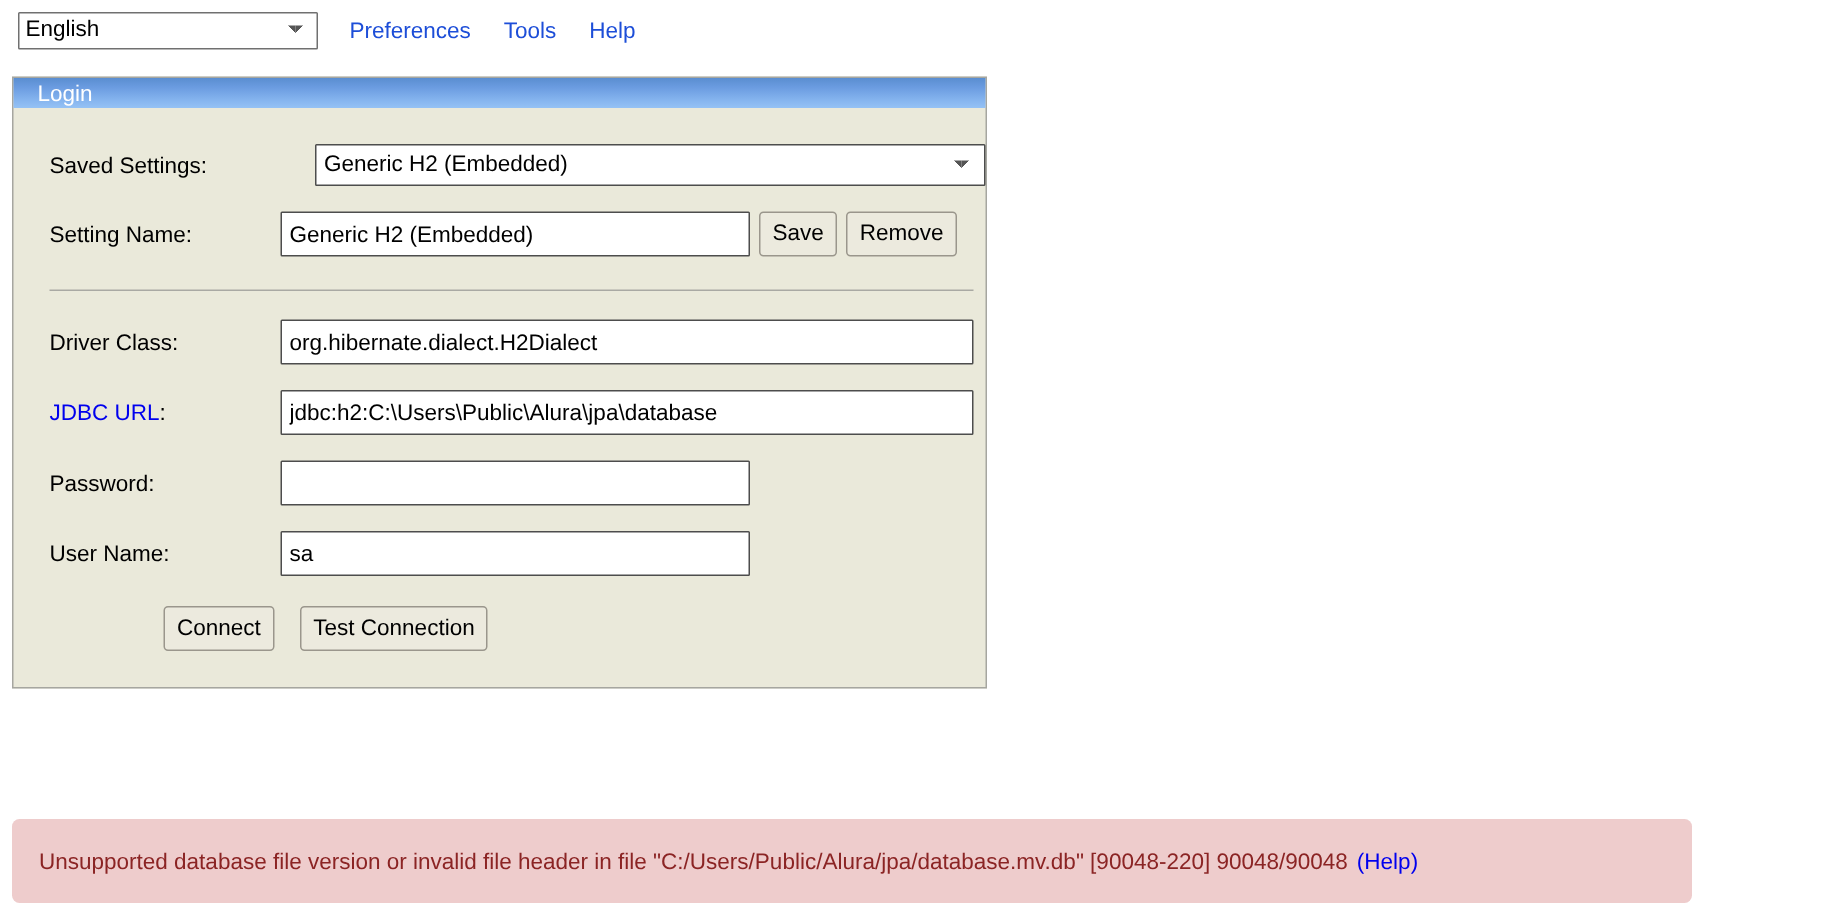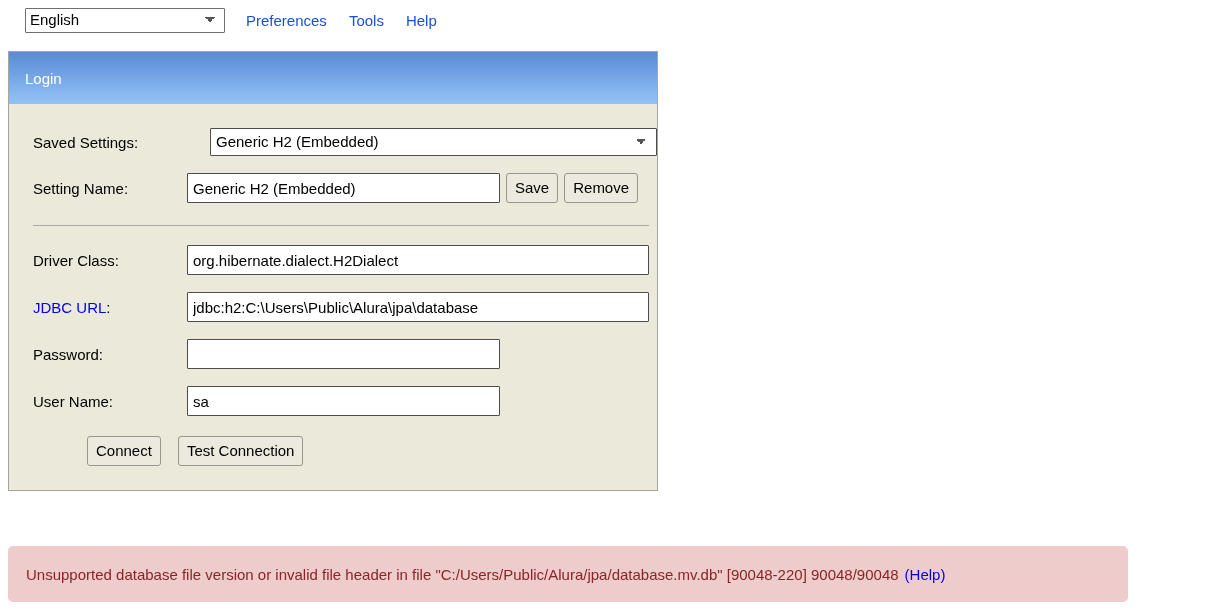--- a/index.html
+++ b/index.html
@@ -18,21 +18,21 @@
   }
 
   
   .toolbar {
     position: absolute;
     left: 0;
     top: 0;
     height: 40px;
     display: flex;
     align-items: center;
-    padding-left: 25px;
+    padding-left: 12px;
     box-sizing: border-box;
   }
   .lang-select {
     width: 200px;
     height: 25px;
     font-family: "Liberation Sans", sans-serif;
     font-size: 15px;
     color: #000;
     background: #ffffff;
     border: 1px solid #707070;
@@ -63,21 +63,21 @@
   .panel {
     position: absolute;
     left: 8px;
     top: 51px;
     width: 650px;
     border: 1px solid #a6a6a0;
     box-sizing: border-box;
     background: #eae9da;
   }
   .panel-header {
-    height: 52px;
+    height: 20px;
     background: linear-gradient(to bottom, #5a8ed0 0%, #6a9be0 30%, #86b5ef 75%, #95c2f5 100%);
     color: #ffffff;
     font-size: 15px;
     display: flex;
     align-items: center;
     padding-left: 16px;
     box-sizing: border-box;
   }
   .panel-body {
     padding: 0 0 22px 0;
@@ -162,21 +162,21 @@
   .btn-remove { margin-left: 6px; }
   .btn-test   { margin-left: 17px; }
 
   .divider {
     margin: 20px 0 0 24px;
     width: 616px;
     height: 1px;
     background: #a9a9a3;
   }
 
-  .actions-pad { padding-left: 78px; }
+  .actions-pad { padding-left: 100px; }
 
   
   .error-box {
     position: absolute;
     left: 8px;
     top: 546px;
     width: 1120px;
     height: 56px;
     background: #eecccc;
     border-radius: 5px;

